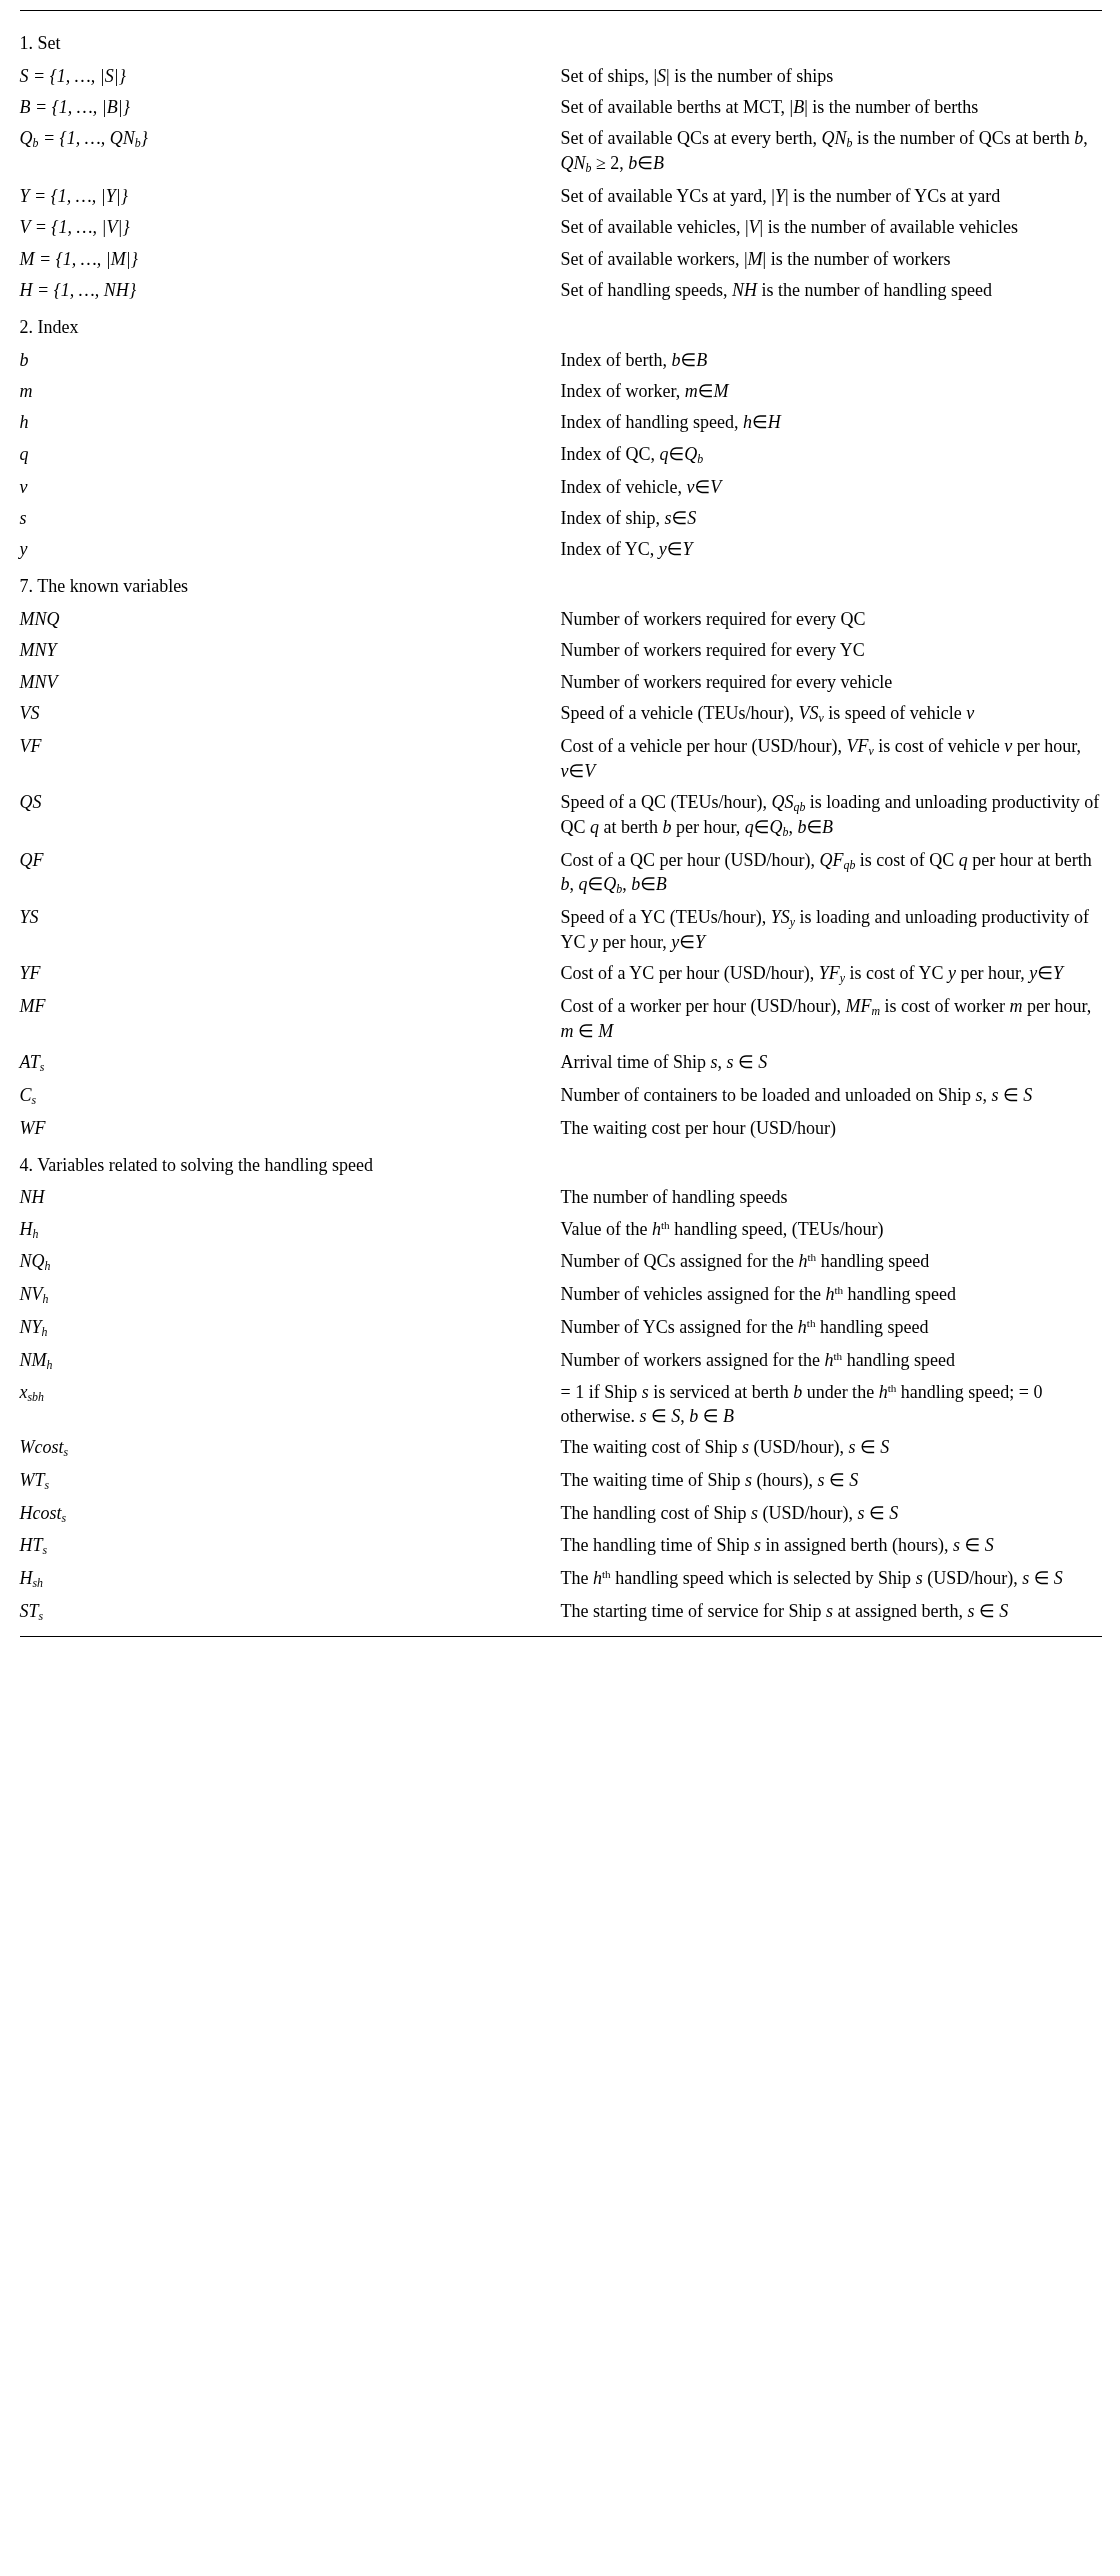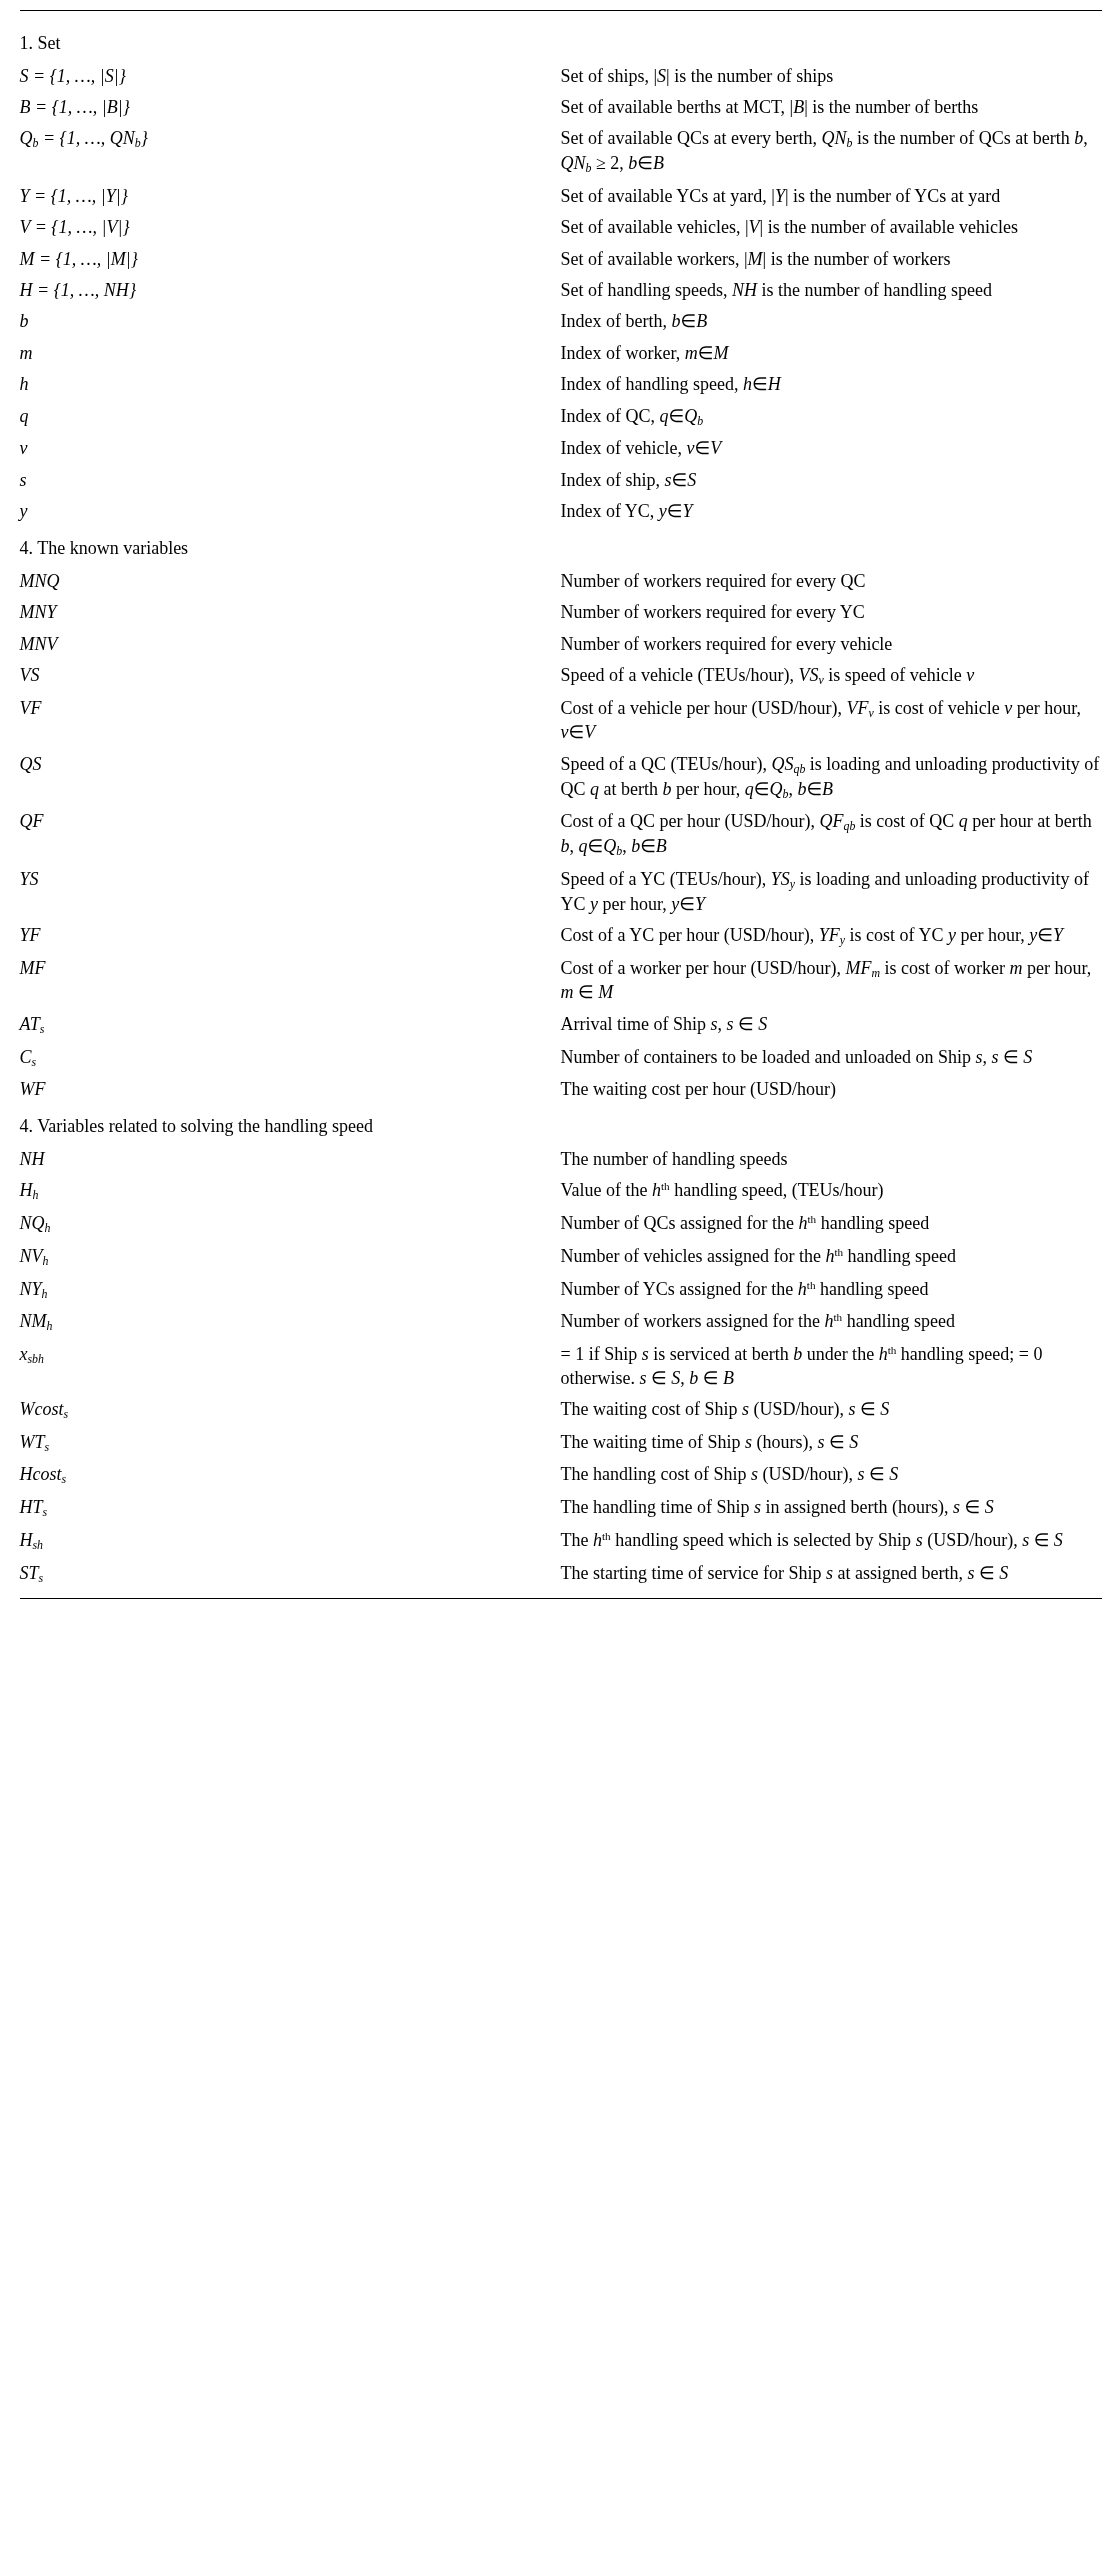--- a/index.html
+++ b/index.html
@@ -105,20 +105,23 @@
           <td class="desc">Set of available vehicles, |<span class="it">V</span>| is the number of available vehicles</td>
         </tr>
         <tr>
           <td class="sym"><span class="it">M</span> = {1, …, |<span class="it">M</span>|}</td>
           <td class="desc">Set of available workers, |<span class="it">M</span>| is the number of workers</td>
         </tr>
         <tr>
           <td class="sym"><span class="it">H</span> = {1, …, <span class="it">NH</span>}</td>
           <td class="desc">Set of handling speeds, <span class="it">NH</span> is the number of handling speed</td>
         </tr>
+        <tr class="section">
+          <td class="sym section-title" colspan="2">2. Index</td>
+        </tr>
         <tr>
           <td class="sym"><span class="it">b</span></td>
           <td class="desc">Index of berth, <span class="it">b</span>∈<span class="it">B</span></td>
         </tr>
         <tr>
           <td class="sym"><span class="it">m</span></td>
           <td class="desc">Index of worker, <span class="it">m</span>∈<span class="it">M</span></td>
         </tr>
         <tr>
           <td class="sym"><span class="it">h</span></td>
@@ -134,21 +137,21 @@
         </tr>
         <tr>
           <td class="sym"><span class="it">s</span></td>
           <td class="desc">Index of ship, <span class="it">s</span>∈<span class="it">S</span></td>
         </tr>
         <tr>
           <td class="sym"><span class="it">y</span></td>
           <td class="desc">Index of YC, <span class="it">y</span>∈<span class="it">Y</span></td>
         </tr>
         <tr class="section">
-          <td class="sym section-title" colspan="2">4. The known variables</td>
+          <td class="sym section-title" colspan="2">7. The known variables</td>
         </tr>
         <tr>
           <td class="sym"><span class="it">MNQ</span></td>
           <td class="desc">Number of workers required for every QC</td>
         </tr>
         <tr>
           <td class="sym"><span class="it">MNY</span></td>
           <td class="desc">Number of workers required for every YC</td>
         </tr>
         <tr>

